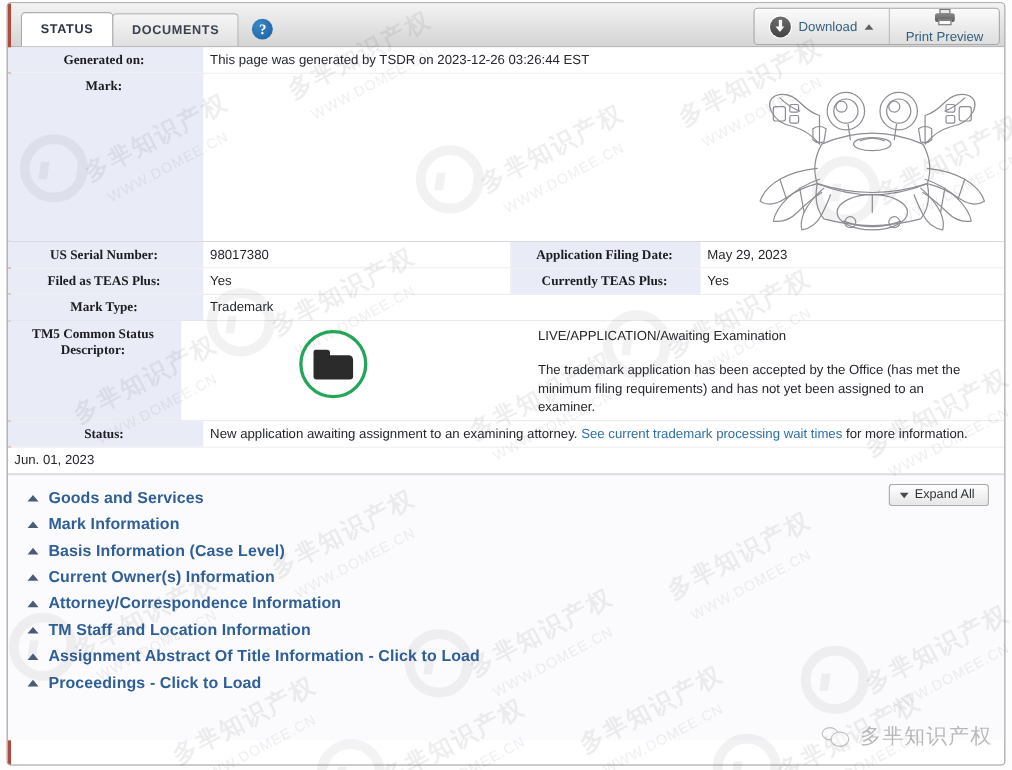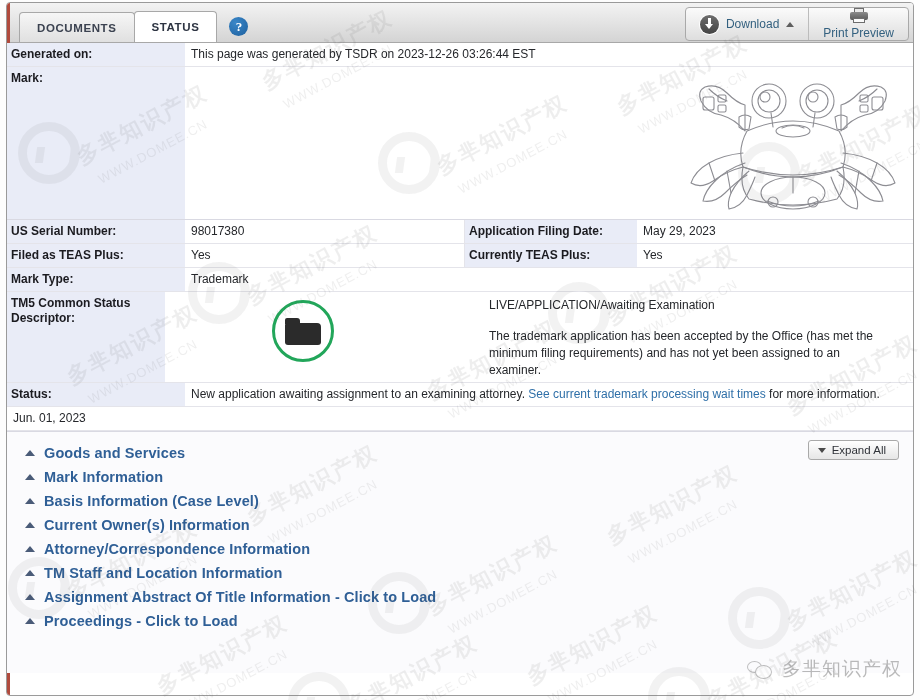--- a/index.html
+++ b/index.html
@@ -197,24 +197,25 @@
   .row {
     display: flex;
     border-bottom: 1px solid #e4e4ea;
     min-height: 22px;
     font-size: 12px;
   }
   .lbl {
     background: #e9ecf7;
     color: #1b1b20;
     font-weight: bold;
-    text-align: left;
+    text-align: center;
     padding: 4px 7px 4px 4px;
     flex: 0 0 auto;
     line-height: 15px;
+    font-family: Liberation Serif, serif;
   }
   .val {
     background: #ffffff;
     color: #25272b;
     padding: 4px 6px;
     line-height: 15px;
     flex: 1 1 auto;
     min-width: 0;
   }
   .lbl-l { width: 178px; }
@@ -416,25 +417,25 @@
       <div class="wm wm-txt2" style="left: 542px; top: 664px; transform: rotate(-28deg);">WWW.DOMEE.CN</div>
       <div class="wm wm-txt1" style="left: 700px; top: 655px; transform: rotate(-28deg);">多芈知识产权</div>
       <div class="wm wm-txt2" style="left: 722px; top: 689px; transform: rotate(-28deg);">WWW.DOMEE.CN</div>
       <div class="wm-logo" style="left: 648px; top: 667px;"></div>
     </div>
 
   <div id="frame">
     <div id="redline"></div>
 
     <div id="tabbar">
+      <div class="tab active">
+        <span>STATUS</span>
+      </div>
       <div class="tab">
         <span>DOCUMENTS</span>
-      </div>
-      <div class="tab active">
-        <span>STATUS</span>
       </div>
       <div id="help-icon">?</div>
 
       <div id="toolbar">
         <div class="tbtn">
           <span class="dl-icon"></span>
           <span>Download</span>
           <span class="caret-up"></span>
         </div>
         <div class="tbtn">

